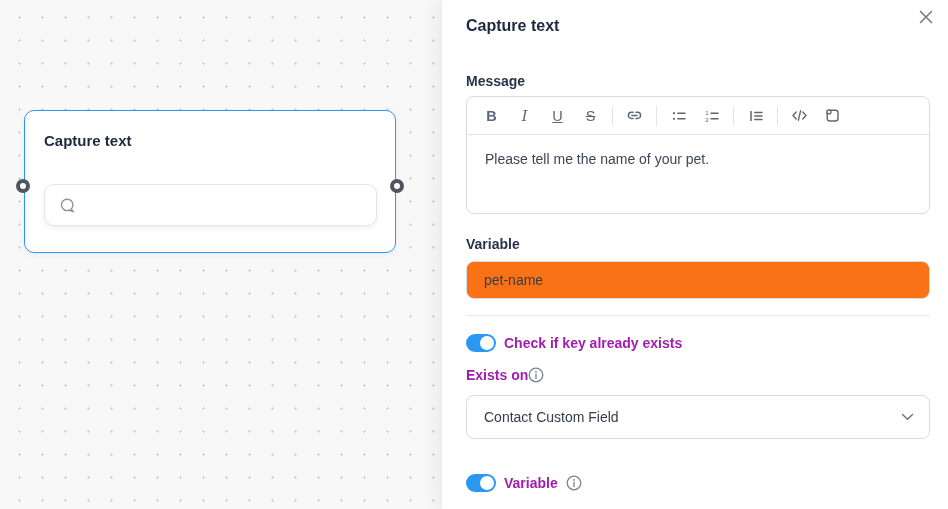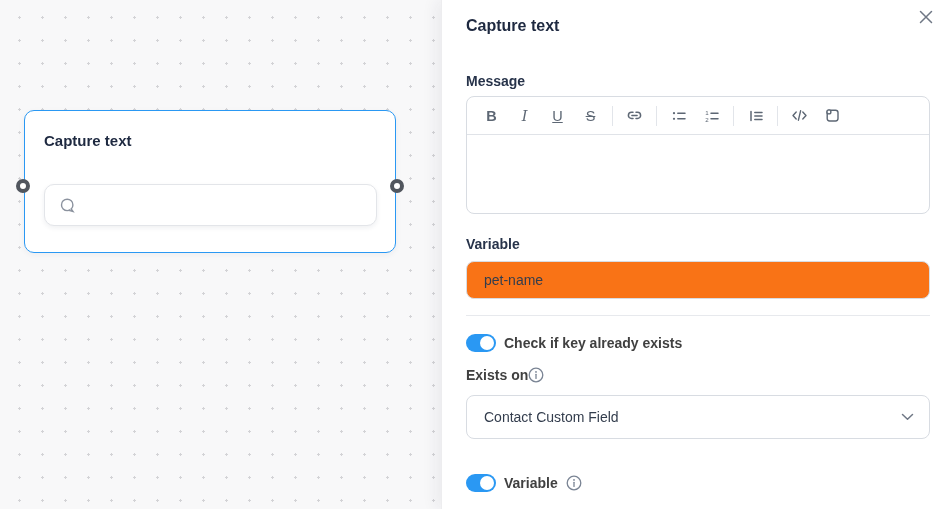--- a/index.html
+++ b/index.html
@@ -39,21 +39,21 @@
     box-shadow:-6px 0 14px rgba(30,41,64,.06);
     padding:17px 18px 0 24px;
   }
   .panel-title { font-size:16px; font-weight:700; color:#1e2940; }
   .close-btn {
     position:absolute; top:6px; right:11px; width:22px; height:22px;
     display:flex; align-items:center; justify-content:center;
     color:#6f7785; cursor:pointer; background:none; border:none;
   }
   .lbl { margin-top:38px; font-size:14px; font-weight:700; color:#27334a; }
-  .lbl-sm { font-size:14px; font-weight:700; color:#404040; }
+  .lbl-sm { font-size:14px; font-weight:700; color:#a21caf; }
 
   .editor { margin-top:7px; border:1px solid #d8dce2; border-radius:8px; height:118px; background:#fff; }
   .toolbar {
     height:38px; border-bottom:1px solid #e0e3e8;
     display:flex; align-items:center; padding:0 8px;
   }
   .tbtn {
     width:30px; height:26px; margin:0 1.5px; border:none; background:none;
     display:flex; align-items:center; justify-content:center;
     color:#5d6774; font-size:14.5px; cursor:pointer; border-radius:4px;
@@ -181,20 +181,21 @@
         </button>
         <button class="tbtn">
           <span>
             <svg width="17" height="17" viewBox="0 0 17 17" fill="none" stroke="currentColor" stroke-width="1.4">
               <rect x="3.2" y="3.2" width="10.8" height="10.8" rx="2.4"></rect>
               <circle cx="4.9" cy="4.9" r="2" fill="#fff"></circle>
             </svg>
           </span>
         </button>
       </div>
+      <div class="editor-body" contenteditable="false" style="">Please tell me the name of your pet.</div>
     </div>
 
     <div class="lbl" style="margin-top:22px">Variable</div>
     <input class="text-input" readonly="" value="pet-name" style="">
 
     <div class="divider"></div>
 
     <div class="toggle-row">
       <span class="toggle on">
         <span class="knob"></span>

